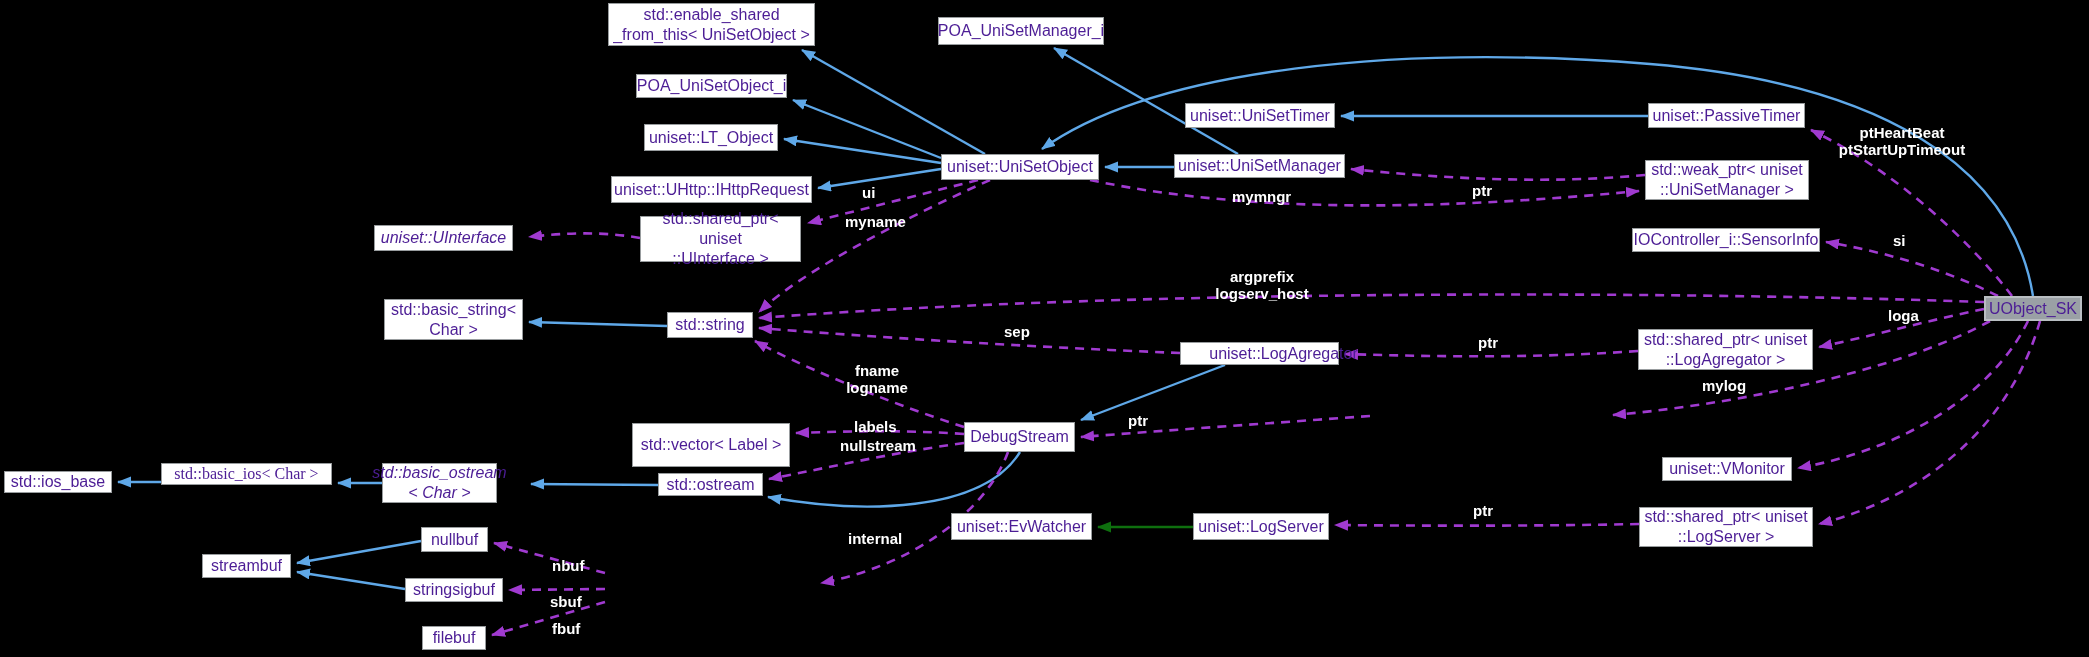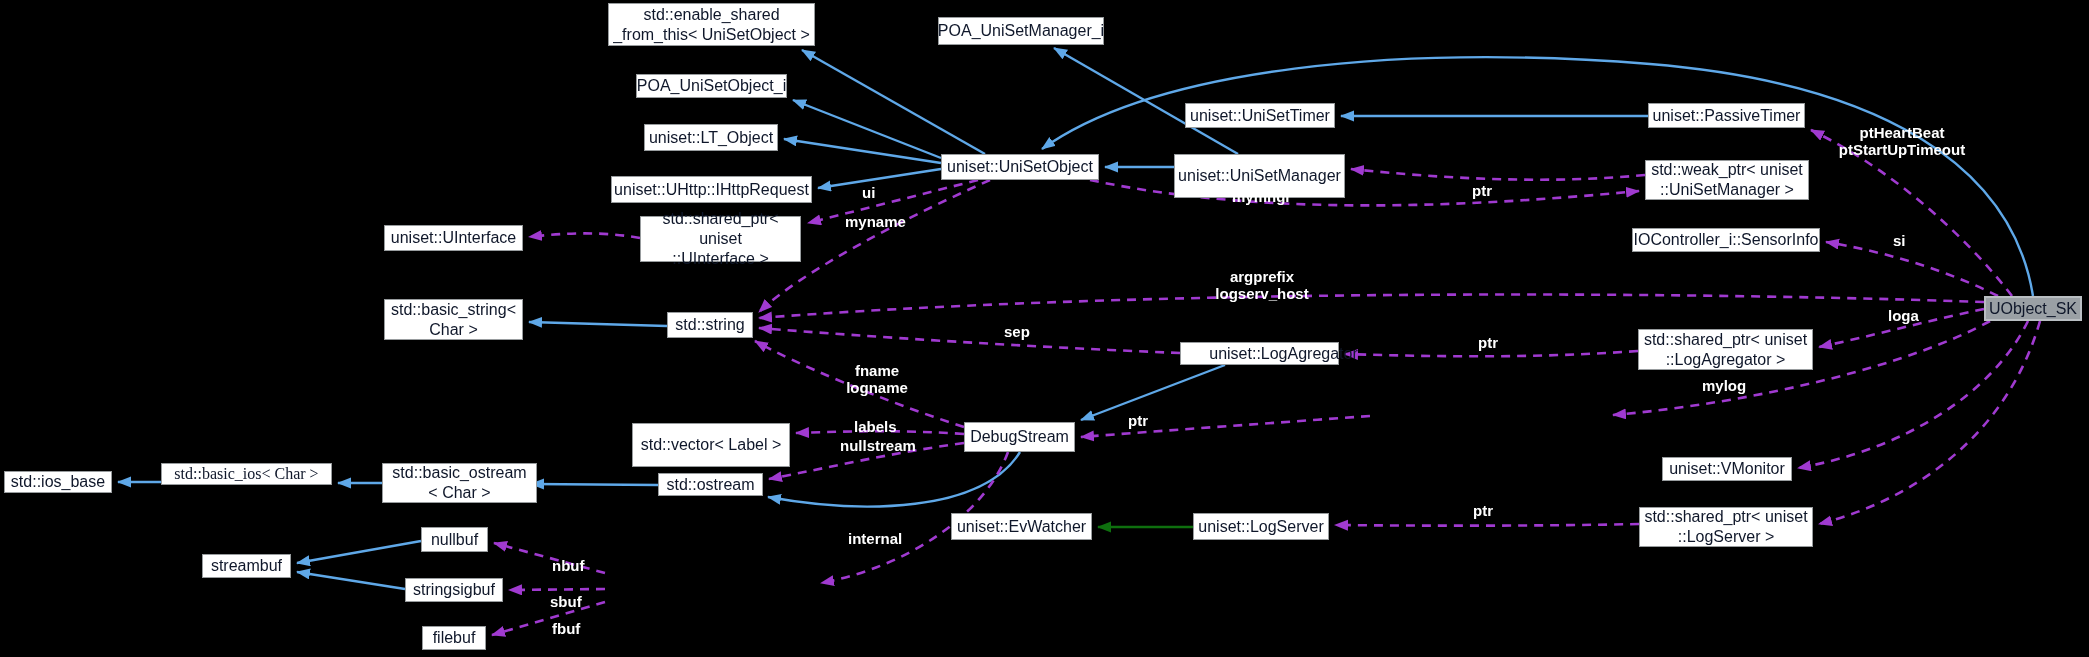--- a/index.html
+++ b/index.html
@@ -8,21 +8,21 @@
     width:2089px;height:657px;
     background:#000;
     font-family:"Liberation Sans", sans-serif;
     overflow:hidden;
   }
   #edges{position:absolute;left:0;top:0;width:2089px;height:657px;}
   .node{
     position:absolute;
     background:#ffffff;
     border:1.5px solid #989c9e;
-    color:#0f172a;
+    color:#4c1d95;
     display:flex;align-items:center;justify-content:center;
     text-align:center;
     white-space:pre-line;
     font-size:16px;line-height:20px;
     box-sizing:border-box;
     z-index:2;
   }
   .node.focus{
     background:#9aa0a5;
     border:2px solid #b9bec2;
@@ -104,43 +104,43 @@
       <path d="M 1639,524 C 1542,526 1432,526 1335,525" marker-end="url(#mP)"></path>
     </g>
   </svg>
 
   <div class="node" style="left:608px;top:3px;width:207px;height:43px;">std::enable_shared
 _from_this&lt; UniSetObject &gt;</div>
   <div class="node" style="left:938px;top:17px;width:166px;height:28px;">POA_UniSetManager_i</div>
   <div class="node" style="left:636px;top:74px;width:151px;height:24px;">POA_UniSetObject_i</div>
   <div class="node" style="left:644px;top:124px;width:134px;height:27px;">uniset::LT_Object</div>
   <div class="node" style="left:611px;top:176px;width:201px;height:27px;">uniset::UHttp::IHttpRequest</div>
-  <div class="node" style="left:384px;top:225px;width:139px;height:26px;">uniset::UInterface</div>
+  <div class="node" style="left:374px;top:225px;width:139px;height:26px;font-style:italic;">uniset::UInterface</div>
   <div class="node" style="left:640px;top:216px;width:161px;height:46px;">std::shared_ptr&lt; uniset
 ::UInterface &gt;</div>
   <div class="node" style="left:384px;top:299px;width:139px;height:41px;">std::basic_string&lt;
 Char &gt;</div>
   <div class="node" style="left:667px;top:312px;width:86px;height:26px;">std::string</div>
   <div class="node" style="left:941px;top:154px;width:158px;height:26px;">uniset::UniSetObject</div>
   <div class="node" style="left:1185px;top:103px;width:150px;height:25px;">uniset::UniSetTimer</div>
-  <div class="node" style="left:1174px;top:154px;width:171px;height:44px;">uniset::UniSetManager</div>
+  <div class="node" style="left:1174px;top:154px;width:171px;height:24px;">uniset::UniSetManager</div>
   <div class="node" style="left:1648px;top:103px;width:157px;height:25px;">uniset::PassiveTimer</div>
   <div class="node" style="left:1645px;top:160px;width:164px;height:40px;">std::weak_ptr&lt; uniset
 ::UniSetManager &gt;</div>
   <div class="node" style="left:1632px;top:228px;width:188px;height:24px;">IOController_i::SensorInfo</div>
   <div class="node focus" style="left:1984px;top:296px;width:98px;height:25px;">UObject_SK</div>
   <div class="node" style="left:1180px;top:342px;width:159px;height:23px;padding-left:48px;">uniset::LogAgregator</div>
   <div class="node" style="left:1638px;top:329px;width:175px;height:41px;">std::shared_ptr&lt; uniset
 ::LogAgregator &gt;</div>
   <div class="node" style="left:964px;top:422px;width:111px;height:30px;">DebugStream</div>
   <div class="node" style="left:632px;top:423px;width:158px;height:44px;">std::vector&lt; Label &gt;</div>
   <div class="node" style="left:658px;top:473px;width:105px;height:23px;">std::ostream</div>
   <div class="node" style="left:4px;top:471px;width:108px;height:22px;">std::ios_base</div>
   <div class="node" style="left:161px;top:463px;width:171px;height:22px;font-family:Liberation Serif, serif;">std::basic_ios&lt; Char &gt;</div>
-  <div class="node" style="left:382px;top:463px;width:155px;height:40px;">std::basic_ostream
+  <div class="node" style="left:382px;top:463px;width:115px;height:40px;font-style:italic;">std::basic_ostream
 &lt; Char &gt;</div>
   <div class="node" style="left:421px;top:527px;width:67px;height:25px;">nullbuf</div>
   <div class="node" style="left:202px;top:554px;width:89px;height:24px;">streambuf</div>
   <div class="node" style="left:405px;top:578px;width:98px;height:24px;">stringsigbuf</div>
   <div class="node" style="left:422px;top:626px;width:64px;height:24px;">filebuf</div>
   <div class="node" style="left:951px;top:513px;width:141px;height:27px;">uniset::EvWatcher</div>
   <div class="node" style="left:1193px;top:513px;width:136px;height:27px;">uniset::LogServer</div>
   <div class="node" style="left:1662px;top:457px;width:130px;height:24px;">uniset::VMonitor</div>
   <div class="node" style="left:1639px;top:507px;width:174px;height:40px;">std::shared_ptr&lt; uniset
 ::LogServer &gt;</div>

